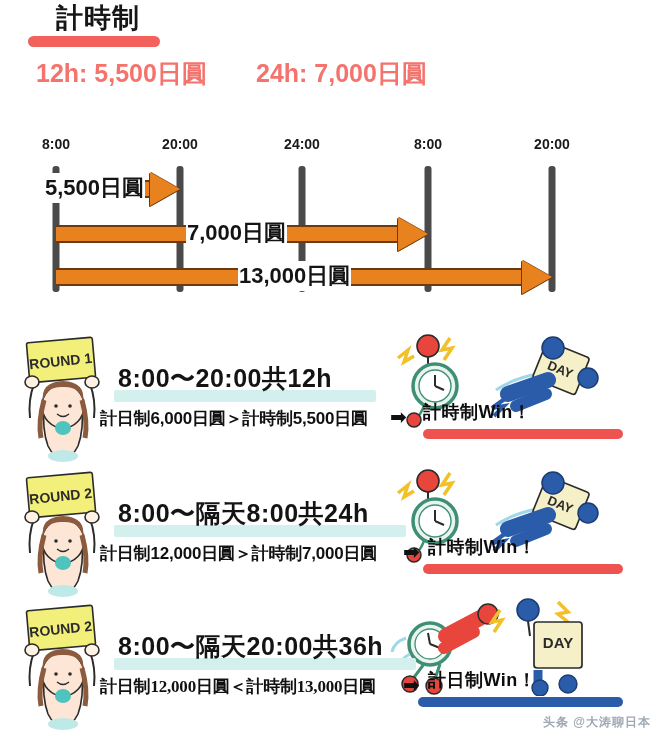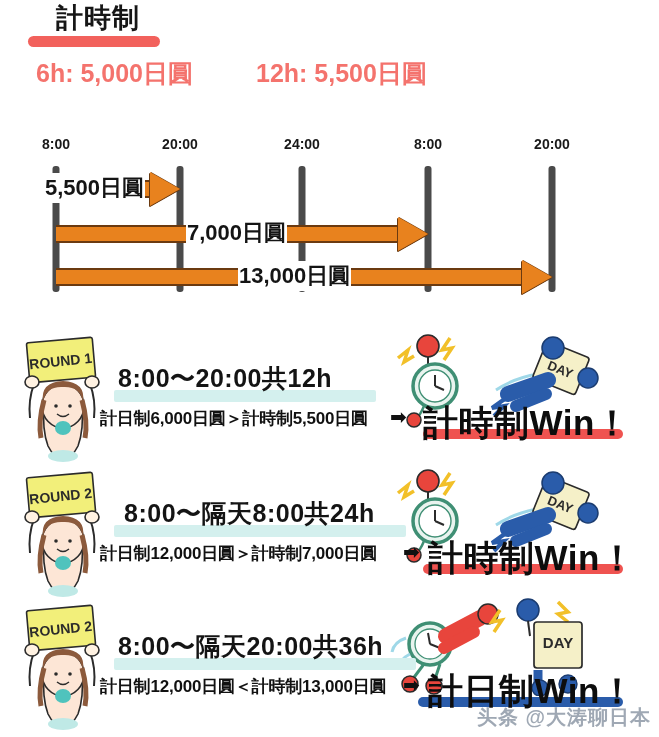--- a/index.html
+++ b/index.html
@@ -157,21 +157,21 @@
     position: absolute;
     left: 100px;
     font-size: 17px;
     font-weight: bold;
     color: #111111;
     white-space: nowrap;
     letter-spacing: -0.2px;
   }
   .round-verdict {
     position: absolute;
-    font-size: 35px;
+    font-size: 18px;
     font-weight: bold;
     color: #0d0d0d;
     white-space: nowrap;
     letter-spacing: 0.5px;
   }
   .verdict-underline {
     position: absolute;
     height: 10px;
     border-radius: 5px;
   }
@@ -180,45 +180,45 @@
     top: 0px;
     width: 215px;
     height: 100px;
   }
 
   
   #watermark {
     position: absolute;
     right: 8px;
     bottom: 6px;
-    font-size: 20px;
+    font-size: 12px;
     font-weight: bold;
     color: #9aa4b0;
     opacity: 0.95;
     white-space: nowrap;
     letter-spacing: 1px;
   }
 </style>
 </head>
 <body>
 
 <div id="header-block">
   <div id="title-wrap">
     <div id="page-title">計時制</div>
   </div>
   <div id="title-underline"></div>
 
   <div id="price-grid">
     <div class="price-cell">
-      <span class="pk">6h:</span>
-      <span class="pv">5,000日圓</span>
+      <span class="pk">12h:</span>
+      <span class="pv">5,500日圓</span>
     </div>
     <div class="price-cell">
-      <span class="pk">12h:</span>
-      <span class="pv">5,500日圓</span>
+      <span class="pk">24h:</span>
+      <span class="pv">7,000日圓</span>
     </div>
   </div>
 </div>
 
 <div id="timeline-block">
     <div class="tick-label" style="left: 56px;">8:00</div>
     <div class="tick-line" style="left: 56px;"></div>
     <div class="tick-label" style="left: 180px;">20:00</div>
     <div class="tick-line" style="left: 180px;"></div>
     <div class="tick-label" style="left: 302px;">24:00</div>
@@ -335,21 +335,21 @@
           <rect x="150" y="20" width="46" height="40" rx="3" fill="#f5f0c8" stroke="#2b2b2b" stroke-width="1.6" transform="rotate(22 173 40)"></rect>
           <text x="173" y="46" font-family="Liberation Sans, sans-serif" font-size="13" font-weight="bold" fill="#2b2b2b" text-anchor="middle" transform="rotate(22 173 40)">DAY</text>
           <path d="M120 66 L160 52" stroke="#2a5caa" stroke-width="16" stroke-linecap="round"></path>
           <path d="M128 78 L158 66" stroke="#2a5caa" stroke-width="12" stroke-linecap="round"></path>
           <circle cx="165" cy="20" r="11" fill="#2a5caa" stroke="#1b3c70" stroke-width="1.5"></circle>
           <circle cx="200" cy="50" r="10" fill="#2a5caa" stroke="#1b3c70" stroke-width="1.5"></circle>
           <path d="M118 70 L104 80 L116 78 L106 88" stroke="#2a5caa" stroke-width="4" fill="none"></path>
         </g>
       </svg></div>
     <div class="range-highlight" style="top: 58px; width: 292px; background: rgb(212, 240, 238);"></div>
-    <div class="round-range" style="top: 30px; margin-left: 6px;">8:00〜隔天8:00共24h</div>
+    <div class="round-range" style="top: 30px;">8:00〜隔天8:00共24h</div>
     <div class="round-detail" style="top: 75px;">計日制12,000日圓＞計時制7,000日圓</div>
     <div class="round-detail" style="top: 73px; left: 403px; font-size: 20px;">➡</div>
     <div class="verdict-underline" style="left: 423px; top: 97px; width: 200px; background: rgb(239, 83, 80);"></div>
     <div class="round-verdict" style="left: 428px; top: 68px;">計時制Win！</div>
   </div>
 <div class="round-row" id="round-row-2" style="top:600px">
     <div class="round-girl"><svg viewBox="0 0 98 130" width="98" height="130">
         <g stroke="#2b2b2b" stroke-width="1.6" fill="none">
           <rect x="14" y="6" width="66" height="40" rx="2" fill="#f2ef7a" transform="rotate(-5 47 26)"></rect>
           <path d="M20 50 Q14 66 16 84" stroke-width="2"></path>
@@ -391,19 +391,19 @@
           <path d="M140 25 L142 40" stroke="#2b2b2b" stroke-width="2"></path>
           <rect x="146" y="26" width="48" height="46" rx="3" fill="#f5f0c8" stroke="#2b2b2b" stroke-width="1.7"></rect>
           <text x="170" y="52" font-family="Liberation Sans, sans-serif" font-size="15" font-weight="bold" fill="#2b2b2b" text-anchor="middle">DAY</text>
           <path d="M150 74 L150 88" stroke="#2a5caa" stroke-width="9"></path>
           <circle cx="152" cy="92" r="8" fill="#2a5caa" stroke="#1b3c70" stroke-width="1.4"></circle>
           <circle cx="180" cy="88" r="9" fill="#2a5caa" stroke="#1b3c70" stroke-width="1.4"></circle>
         </g>
       </svg></div>
     <div class="range-highlight" style="top: 58px; width: 302px; background: rgb(212, 240, 238);"></div>
     <div class="round-range" style="top: 30px;">8:00〜隔天20:00共36h</div>
-    <div class="round-detail" style="top: 75px;">計日制12,000日圓＜計時制13,000日圓</div>
+    <div class="round-detail" style="top: 75px; font-family: Liberation Serif, serif;">計日制12,000日圓＜計時制13,000日圓</div>
     <div class="round-detail" style="top: 73px; left: 403px; font-size: 20px;">➡</div>
     <div class="verdict-underline" style="left: 418px; top: 97px; width: 205px; background: rgb(42, 92, 170);"></div>
     <div class="round-verdict" style="left: 428px; top: 68px; text-align: right;">計日制Win！</div>
   </div>
 
 <div id="watermark">头条 @大涛聊日本</div>
 
 </body></html>

